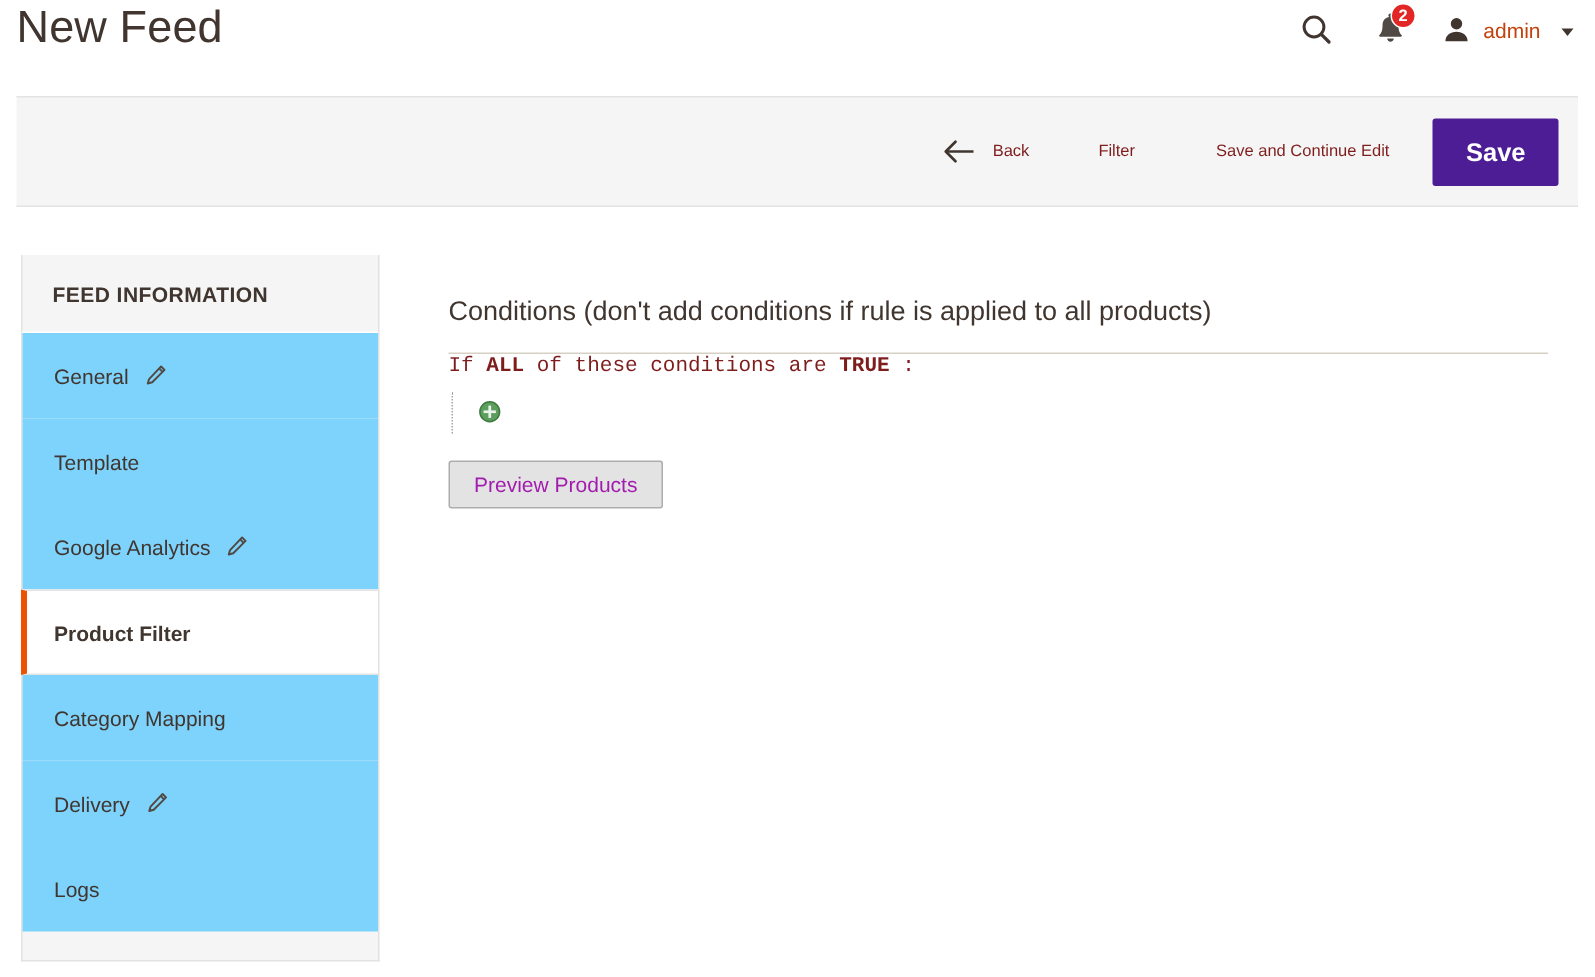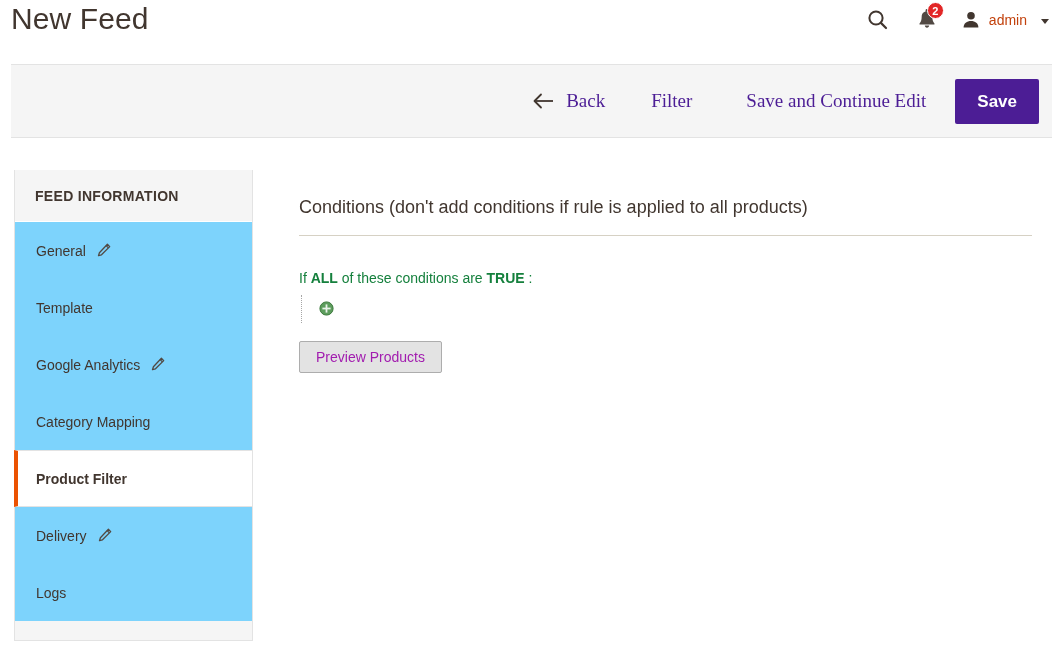--- a/index.html
+++ b/index.html
@@ -59,23 +59,23 @@
   
   .toolbar {
     position: absolute; left: 11px; top: 64px;
     width: 1041px; height: 74px;
     background: #f5f5f5;
     border-top: 1px solid #e3e3e3;
     border-bottom: 1px solid #e3e3e3;
     display: flex; align-items: center; justify-content: flex-end;
   }
   .tb-item {
-    font-size: 19px; color: #4c1d95; cursor: pointer;
+    font-size: 11px; color: #7f1d1d; cursor: pointer;
     background: none; border: 0; padding: 0;
-    font-family: Liberation Serif, serif;
+    font-family: Liberation Sans, sans-serif;
     white-space: nowrap;
   }
   .tb-back { display: flex; align-items: center; gap: 11px; margin-right: 46px; }
   .back-arrow svg { display: block; }
   .tb-reset { margin-right: 54px; }
   .tb-savecont { margin-right: 29px; }
   .btn-save {
     background: #4c1d95; color: #ffffff;
     border: 0; border-radius: 2px;
     font-size: 17px; font-weight: 700;
@@ -125,22 +125,21 @@
     width: 740px;
   }
   .section-title {
     font-size: 18px; color: #41362f; font-weight: 400;
     padding-top: 27px; padding-bottom: 17px;
     border-bottom: 1px solid #d6d1c4;
     width: 733px;
     white-space: nowrap;
   }
   .cond-line {
-    margin-top: 34px;
-    font-size: 14px; color: #15803d;
+    font-size: 14px; color: #7f1d1d; font-family: Liberation Mono, monospace;
   }
   .cond-line .b { font-weight: 700; }
   .cond-box {
     position: relative;
     margin-top: 9px;
     padding-left: 20px;
     height: 30px;
   }
   .dotted-rail {
     position: absolute; left: 2px; top: 0;
@@ -245,26 +244,26 @@
     <div class="side-item">
       <span class="lbl">Google Analytics</span>
       <span class="pencil-icon">
         <svg width="15" height="15" viewBox="0 0 15 15">
           <path d="M11.4 1.3l2.3 2.3-8.2 8.2-3 .9.9-3z" fill="none" stroke="#514943" stroke-width="1.3" stroke-linejoin="round"></path>
           <line x1="10.1" y1="2.6" x2="12.4" y2="4.9" stroke="#514943" stroke-width="1.3"></line>
         </svg>
       </span>
     </div>
 
-    <div class="side-item">
-      <span class="lbl">Category Mapping</span>
-    </div>
-
     <div class="side-item active">
       <span class="lbl">Product Filter</span>
+    </div>
+
+    <div class="side-item">
+      <span class="lbl">Category Mapping</span>
     </div>
 
     <div class="side-item">
       <span class="lbl">Delivery</span>
       <span class="pencil-icon">
         <svg width="15" height="15" viewBox="0 0 15 15">
           <path d="M11.4 1.3l2.3 2.3-8.2 8.2-3 .9.9-3z" fill="none" stroke="#514943" stroke-width="1.3" stroke-linejoin="round"></path>
           <line x1="10.1" y1="2.6" x2="12.4" y2="4.9" stroke="#514943" stroke-width="1.3"></line>
         </svg>
       </span>

